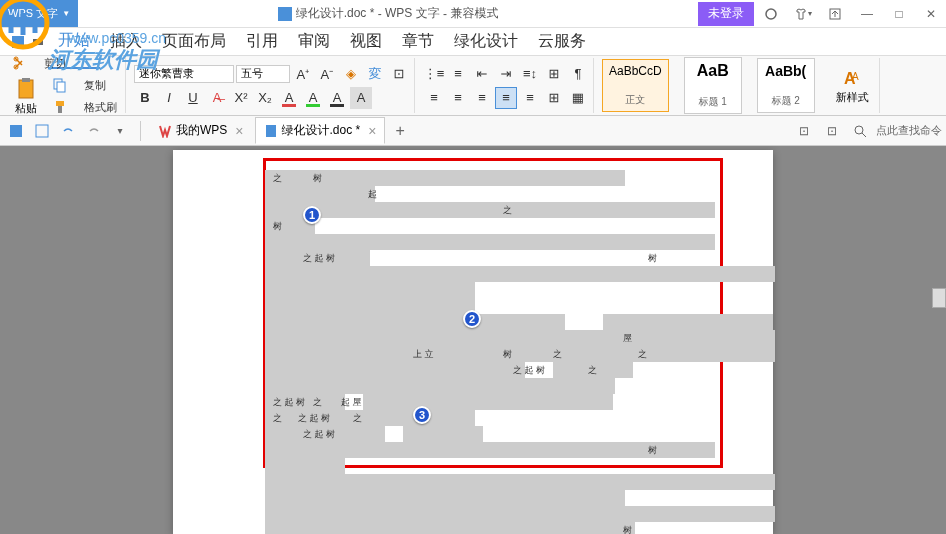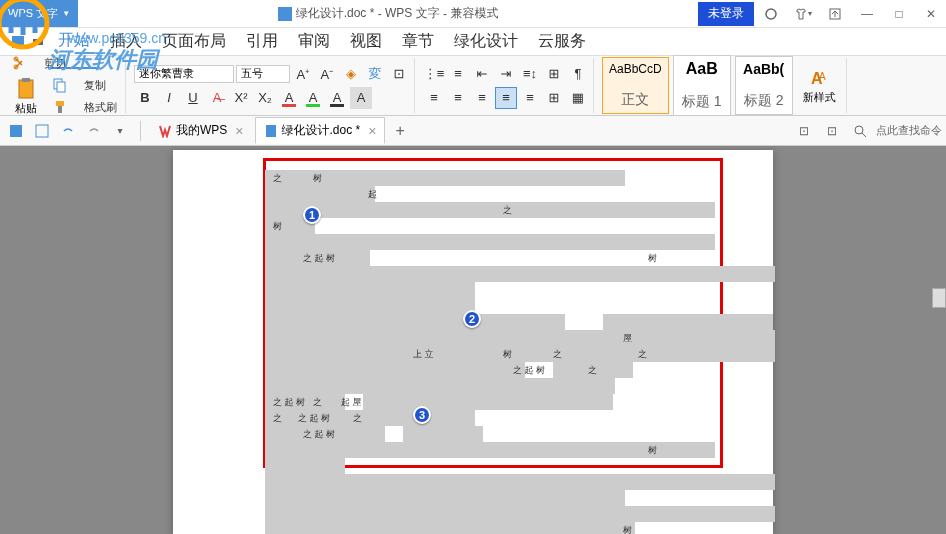--- a/index.html
+++ b/index.html
@@ -4,21 +4,21 @@
   <style>
     * { margin: 0; padding: 0; box-sizing: border-box; font-family: "Microsoft YaHei", sans-serif; }
     body { width: 946px; height: 534px; overflow: hidden; background: #fff; font-size: 12px; }
     
     .titlebar { height: 28px; background: #fff; display: flex; align-items: center; border-bottom: 1px solid #e0e0e0; position: relative; }
     .app-logo { display: flex; align-items: center; padding: 0 8px; background: #4a90d9; color: #fff; height: 100%; font-size: 11px; }
     .app-logo-dropdown { margin-left: 4px; font-size: 8px; }
     .titlebar-center { flex: 1; display: flex; align-items: center; justify-content: center; color: #555; font-size: 12px; }
     .doc-icon { width: 14px; height: 14px; background: #4a90d9; margin-right: 4px; display: inline-block; }
     .titlebar-right { display: flex; align-items: center; gap: 2px; }
-    .login-btn { background: #1d4ed8; color: #fff; padding: 4px 10px; font-size: 12px; height: 24px; display: flex; align-items: center; }
+    .login-btn { background: #8b5cf6; color: #fff; padding: 4px 10px; font-size: 12px; height: 24px; display: flex; align-items: center; }
     .win-btn { width: 30px; height: 28px; display: flex; align-items: center; justify-content: center; color: #666; font-size: 12px; }
     
     .watermark { position: absolute; top: 0; left: 0; z-index: 100; pointer-events: none; }
     .watermark-logo { width: 56px; height: 56px; position: absolute; top: -5px; left: -5px; }
     .watermark-text { position: absolute; top: 5px; left: 48px; color: #5ba3e0; font-size: 22px; font-weight: bold; font-style: italic; white-space: nowrap; margin-top: 40px; }
     .watermark-url { position: absolute; top: 30px; left: 68px; color: #5ba3e0; font-size: 14px; }
     
     .menubar { height: 28px; display: flex; align-items: center; border-bottom: 1px solid #ddd; padding: 0 4px; gap: 0; }
     .menu-item { padding: 16px 10px; color: #333; font-size: 16px; }
     .menu-item.active { border-bottom: 2px solid #4a90d9; color: #4a90d9; }
@@ -33,21 +33,21 @@
     .ribbon-icon-large { width: 24px; height: 24px; }
     .font-select { border: 1px solid #ccc; padding: 2px 4px; font-size: 11px; width: 100px; background: #fff; }
     .size-select { border: 1px solid #ccc; padding: 2px 4px; font-size: 11px; width: 54px; background: #fff; }
     .fmt-btn { width: 22px; height: 22px; display: inline-flex; align-items: center; justify-content: center; font-size: 13px; color: #333; }
     .fmt-btn.bold { font-weight: bold; }
     .fmt-btn.italic { font-style: italic; }
     .fmt-btn.underline { text-decoration: underline; }
     .color-bar { width: 14px; height: 3px; position: absolute; bottom: 2px; }
     .style-preview { border: 1px solid #ccc; padding: 4px 6px; background: #fff; display: flex; flex-direction: column; align-items: center; font-size: 10px; min-width: 58px; }
     .style-preview.active { border: 1px solid #f5a623; background: #fff3e0; }
-    .style-name { font-size: 14px; color: #666; margin-top: 15px; }
+    .style-name { font-size: 10px; color: #666; margin-top: 15px; }
     
     .tabbar { height: 30px; display: flex; align-items: center; border-bottom: 1px solid #ccc; padding: 0 4px; gap: 2px; background: #f8f8f8; }
     .qat-btn { width: 24px; height: 24px; display: inline-flex; align-items: center; justify-content: center; }
     .doc-tab { display: flex; align-items: center; padding: 4px 8px; gap: 4px; font-size: 12px; border: 1px solid transparent; }
     .doc-tab.active { background: #fff; border: 1px solid #ccc; border-bottom: 1px solid #fff; }
     .tab-close { font-size: 14px; color: #999; margin-left: 4px; }
     .tab-add { font-size: 16px; color: #666; padding: 0 8px; }
     .tabbar-right { margin-left: auto; display: flex; align-items: center; gap: 4px; color: #666; }
     
     .workspace { height: 388px; background: #888; display: flex; justify-content: center; overflow: hidden; position: relative; }
@@ -216,21 +216,21 @@
       <span class="fmt-btn">≡</span>
       <span class="fmt-btn">≡</span>
       <span class="fmt-btn">≡</span>
       <span class="fmt-btn" style="background:#cce0f5;border:1px solid #4a90d9;">≡</span>
       <span class="fmt-btn">≡</span>
       <span class="fmt-btn">⊞</span>
       <span class="fmt-btn">▦</span>
     </div>
   </div>
 
-  <div class="ribbon-group horizontal" style="gap:4px;">
+  <div class="ribbon-group horizontal" style="gap:15px;">
     <div class="style-preview active">
       <span style="font-size:12px;">AaBbCcD</span>
       <span class="style-name">正文</span>
     </div>
     <div class="style-preview">
       <span style="font-size:16px;font-weight:bold;">AaB</span>
       <span class="style-name">标题 1</span>
     </div>
     <div class="style-preview">
       <span style="font-size:14px;font-weight:bold;">AaBb(</span>

